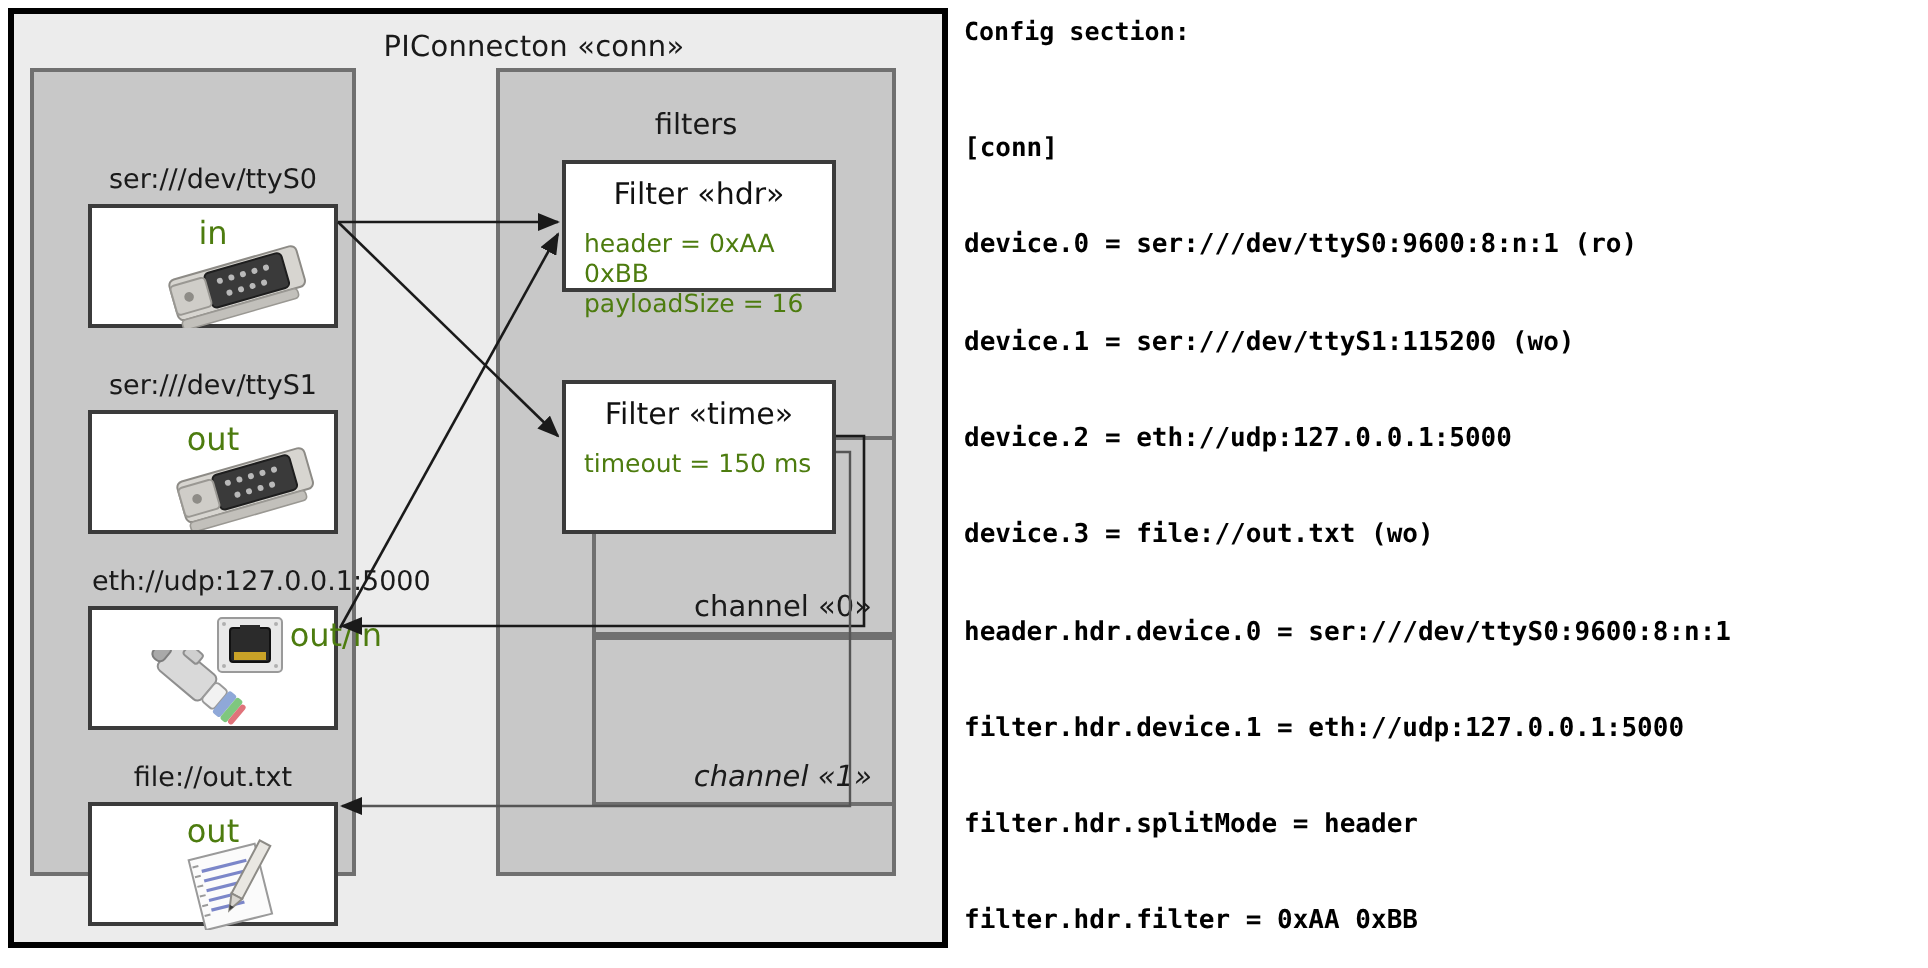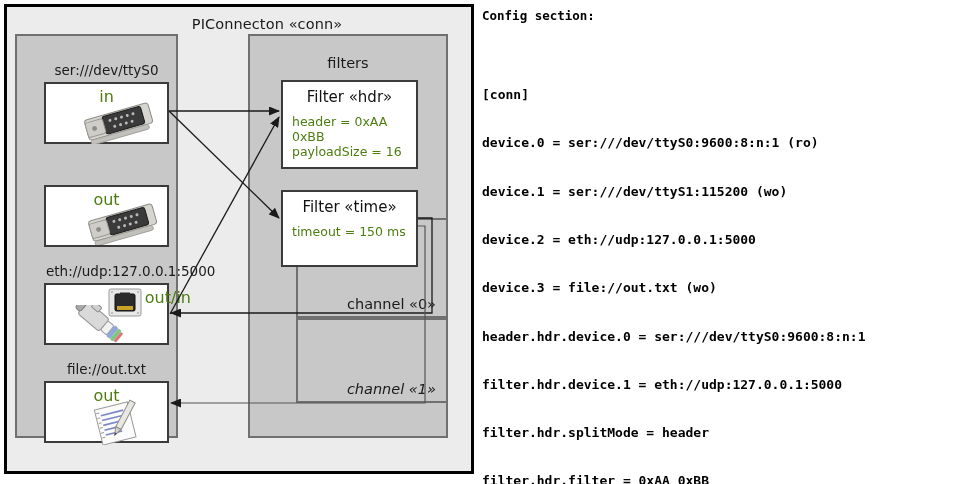--- a/index.html
+++ b/index.html
@@ -40,20 +40,21 @@
   }
   .chan-label{
     position:absolute;right:10px;bottom:4px;font-size:14.5px;color:#1a1a1a;
     white-space:nowrap;
   }
 
   
   .node{
     position:absolute;background:#ffffff;border:2px solid #3b3b3b;
     box-sizing:border-box;
+    margin-top:20px;
   }
   .node-cap{
     position:absolute;left:0;top:-22px;width:100%;text-align:center;
     font-size:13.5px;color:#1a1a1a;white-space:nowrap;
   }
   .node-io{
     position:absolute;left:0;top:3px;width:100%;text-align:center;
     font-size:16px;color:#4d7c0f;
   }
   .node-io.left{text-align:right;padding-left:24px;}
@@ -73,21 +74,21 @@
   }
 
   
   .icon-wrap{position:absolute;}
 
   
   .config{
     position:absolute;left:482px;top:8px;width:478px;
     font-family:"DejaVu Sans Mono","Liberation Mono",monospace;
   }
-  .config-head{font-size:12.5px;font-weight:bold;color:#000;margin-bottom:32px;}
+  .config-head{font-size:12.5px;font-weight:bold;color:#000;margin-bottom:12px;}
   .config-body{font-size:13px;color:#000;line-height:16.1px;white-space:pre;}
   .config-body div{white-space:pre;font-weight:bold;}
 
   svg.overlay{position:absolute;left:0;top:0;width:964px;height:484px;
               pointer-events:none;}
 </style>
 </head>
 <body>
 
 <div id="root">
@@ -130,20 +131,21 @@
           </g>
           <rect x="12" y="12" width="18" height="15" rx="2" fill="#cfcdc8" stroke="#9a9893" stroke-width="1"></rect>
           <circle cx="20" cy="19.5" r="2.4" fill="#8e8c87"></circle>
           <rect x="13" y="30" width="60" height="5" rx="2" fill="#c2c0bb" stroke="#9a9893" stroke-width="0.8"></rect>
         </g>
       </svg>
     </div>
   </div>
 
   <div class="node" style="left:44px;top:185px;width:125px;height:62px;">
+    <div class="node-cap">ser:///dev/ttyS1</div>
     <div class="node-io">out</div>
     <div class="icon-wrap" style="left:32px;top:16px;">
       <svg width="90" height="42" viewBox="0 0 90 42">
         <g transform="rotate(-16 45 21)">
           <rect x="12" y="9" width="66" height="21" rx="3" fill="#d7d5d0" stroke="#8d8b86" stroke-width="1"></rect>
           <rect x="30" y="10.5" width="40" height="18" rx="2.5" fill="#3a3a3a" stroke="#1e1e1e" stroke-width="1"></rect>
           <g fill="#b9b9b9">
             <circle cx="37" cy="16" r="1.5"></circle>
               <circle cx="43" cy="16" r="1.5"></circle>
             <circle cx="49" cy="16" r="1.5"></circle>
@@ -217,21 +219,21 @@
           <g transform="rotate(42 32 22)">
             <rect x="29.5" y="0" width="6" height="30" fill="#e9e7e2" stroke="#8d8b86" stroke-width="1"></rect>
             <polygon points="29.5,30 35.5,30 32.5,38" fill="#d8d5cf" stroke="#8d8b86" stroke-width="1"></polygon>
             <polygon points="31.3,35.5 33.7,35.5 32.5,38" fill="#3a3a3a"></polygon>
           </g>
         </g>
       </svg>
     </div>
   </div>
 
-  <div class="filter-box" style="left:281px;top:80px;width:137px;height:89px;">
+  <div class="filter-box" style="left:281px;top:80px;width:137px;height:66px;">
     <div class="filter-title">Filter «hdr»</div>
     <div class="filter-props">
       <div>header = 0xAA 0xBB</div>
       <div>payloadSize = 16</div>
     </div>
   </div>
 
   <div class="filter-box" style="left:281px;top:190px;width:137px;height:77px;">
     <div class="filter-title">Filter «time»</div>
     <div class="filter-props">

